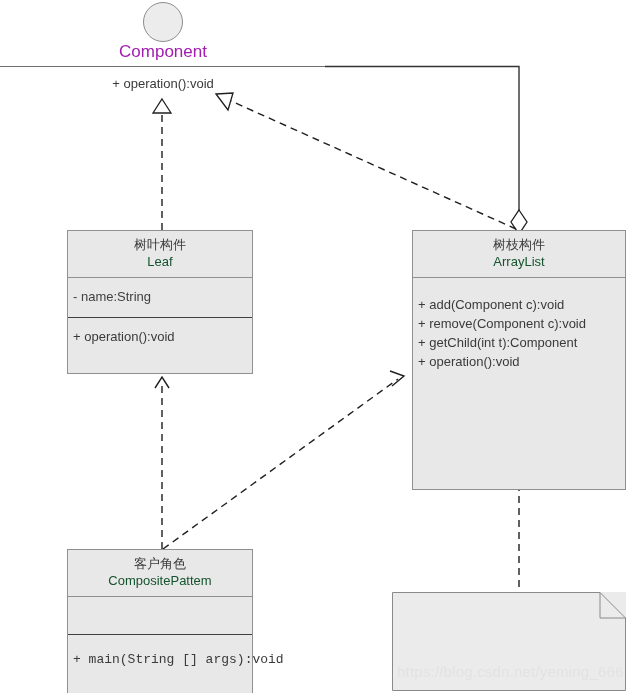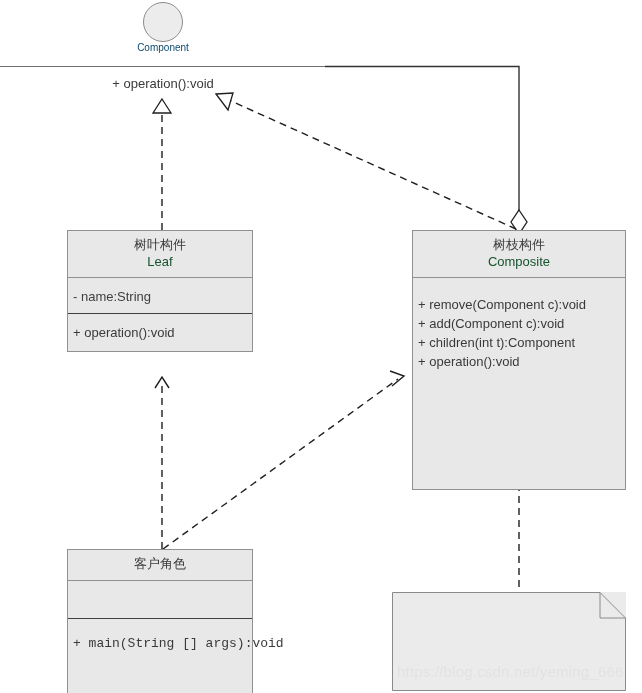--- a/index.html
+++ b/index.html
@@ -33,22 +33,22 @@
   .iface-circle {
     position: absolute;
     width: 40px; height: 40px;
     border-radius: 50%;
     background: #ececec;
     border: 1px solid #8c8c8c;
     box-sizing: border-box;
   }
   .iface-name {
     position: absolute;
-    font-size: 10px;
-    color: #0c4a6e;
+    font-size: 17px;
+    color: #a21caf;
     white-space: nowrap;
     text-align: center;
   }
   .iface-op {
     position: absolute;
     font-size: 13px;
     color: #3a3a3a;
     white-space: nowrap;
     text-align: center;
   }
@@ -152,49 +152,50 @@
     <line x1="163" y1="549" x2="398" y2="379" stroke="#1f1f1f" stroke-width="1.4" stroke-dasharray="7,5"></line>
     <polyline points="390,371 404,376 392,386" fill="none" stroke="#1f1f1f" stroke-width="1.4"></polyline>
 
     <line x1="519" y1="436" x2="519" y2="592" stroke="#1f1f1f" stroke-width="1.4" stroke-dasharray="7,5"></line>
   </svg>
 
   <div class="iface-circle" style="left:143px; top:2px;"></div>
   <div class="iface-name" style="left:103px; top:42px; width:120px;">Component</div>
   <div class="iface-op" style="left:83px; top:76px; width:160px;">+ operation():void</div>
 
-  <div class="uml-class" style="left:67px; top:230px; width:186px; height:122px;justify-content:space-between;">
+  <div class="uml-class" style="left:67px; top:230px; width:186px; height:144px;justify-content:space-between;">
     <div class="uml-head">
       <span class="cn">树叶构件</span>
       <span class="en">Leaf</span>
     </div>
     <div class="uml-attrs">
       <div class="uml-line">- name:String</div>
     </div>
     <div class="uml-ops">
       <div class="uml-line">+ operation():void</div>
     </div>
   </div>
 
   <div class="uml-class" style="left:412px; top:230px; width:214px; height:260px;">
     <div class="uml-head">
       <span class="cn">树枝构件</span>
-      <span class="en">Composite</span>
+      <span class="en">ArrayList</span>
     </div>
     <div class="uml-ops" style="padding-top:18px;">
+      <div class="uml-line">+ add(Component c):void</div>
       <div class="uml-line">+ remove(Component c):void</div>
-      <div class="uml-line">+ add(Component c):void</div>
-      <div class="uml-line">+ children(int t):Component</div>
+      <div class="uml-line">+ getChild(int t):Component</div>
       <div class="uml-line">+ operation():void</div>
     </div>
   </div>
 
   <div class="uml-class" style="left:67px; top:549px; width:186px; height:175px;">
     <div class="uml-head">
       <span class="cn">客户角色</span>
+      <span class="en">CompositePattem</span>
     </div>
     <div class="uml-attrs" style="height:38px;">
       <div class="uml-line"></div>
     </div>
     <div class="uml-ops" style="padding-top:16px;font-family:Liberation Mono, monospace;">
       <div class="uml-line">+ main(String [] args):void</div>
     </div>
   </div>
 
   <div class="uml-note" style="left:392px; top:592px; width:234px; height:99px;">

